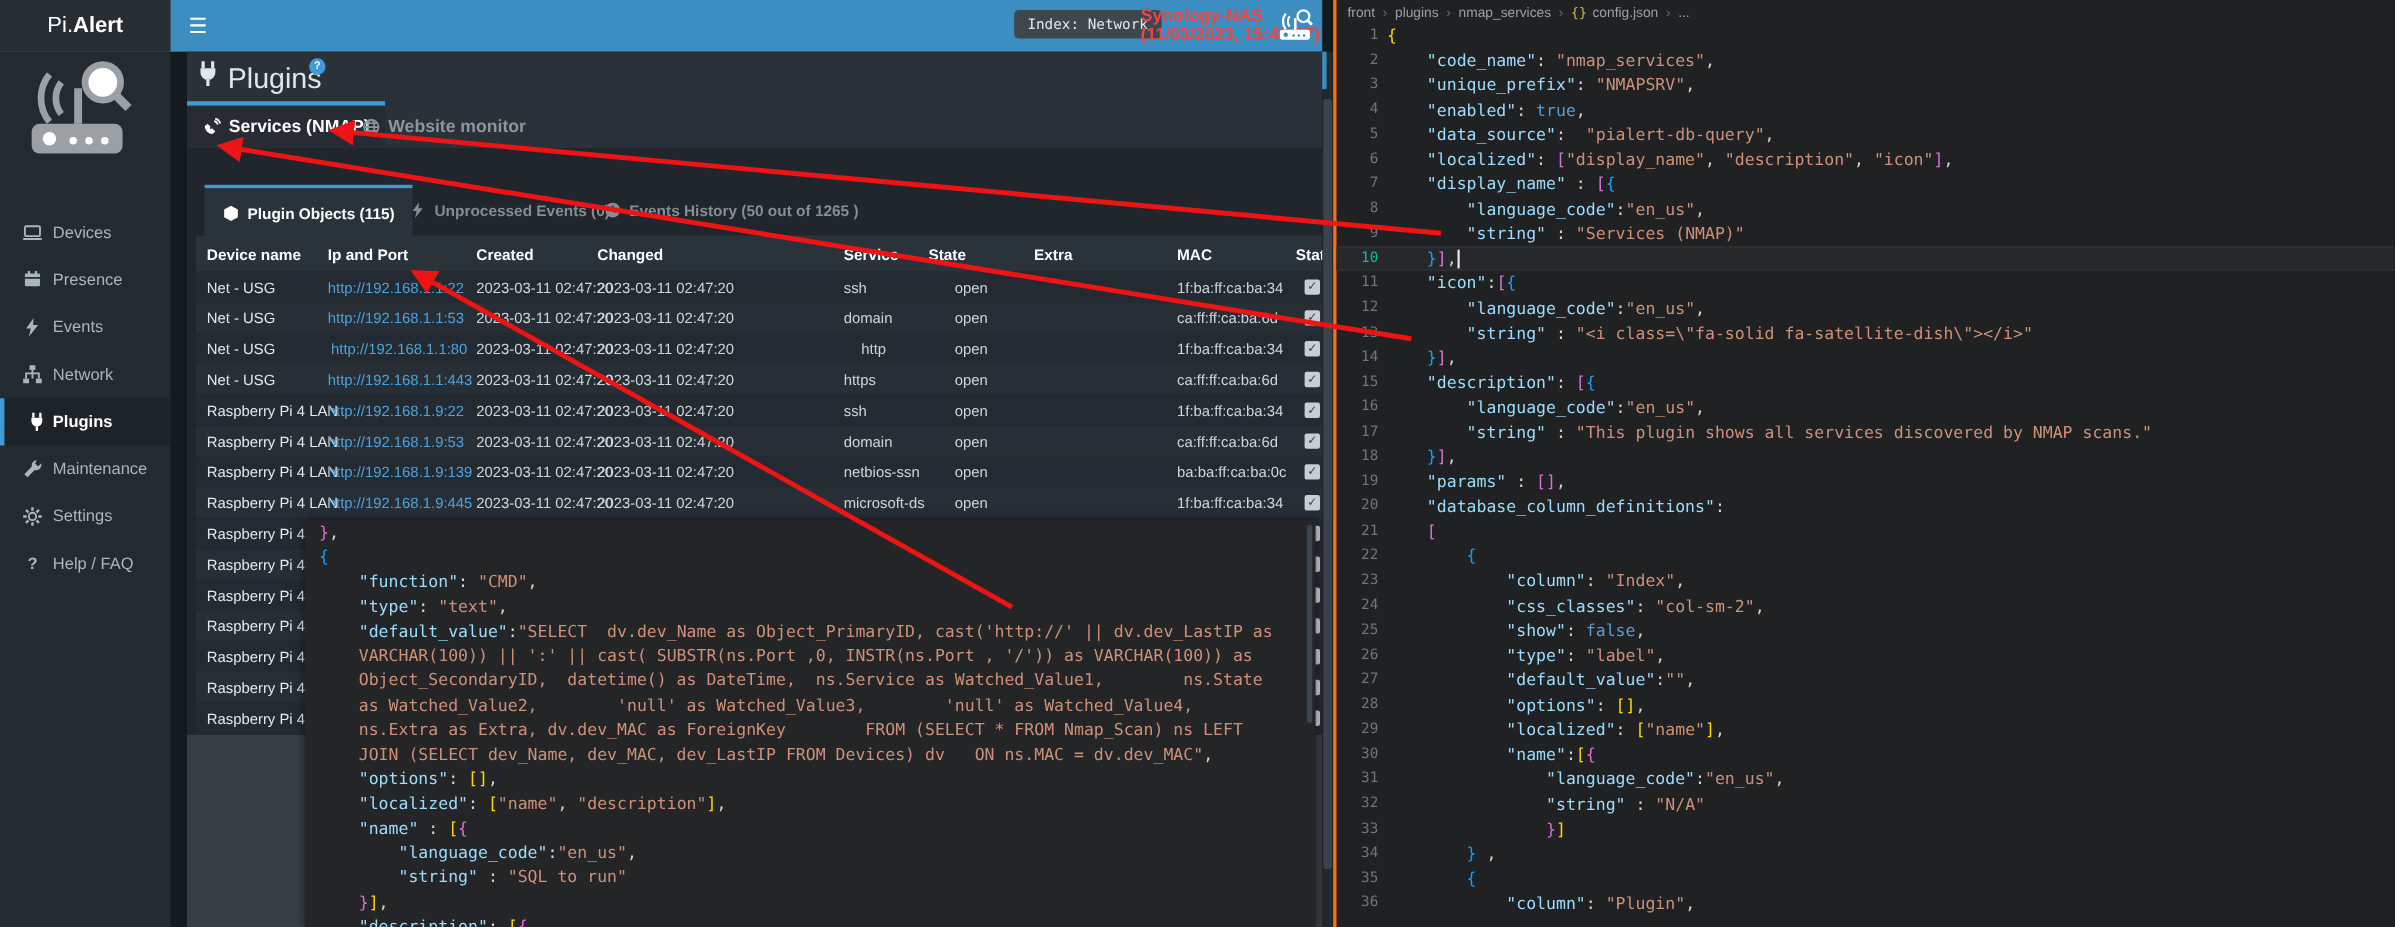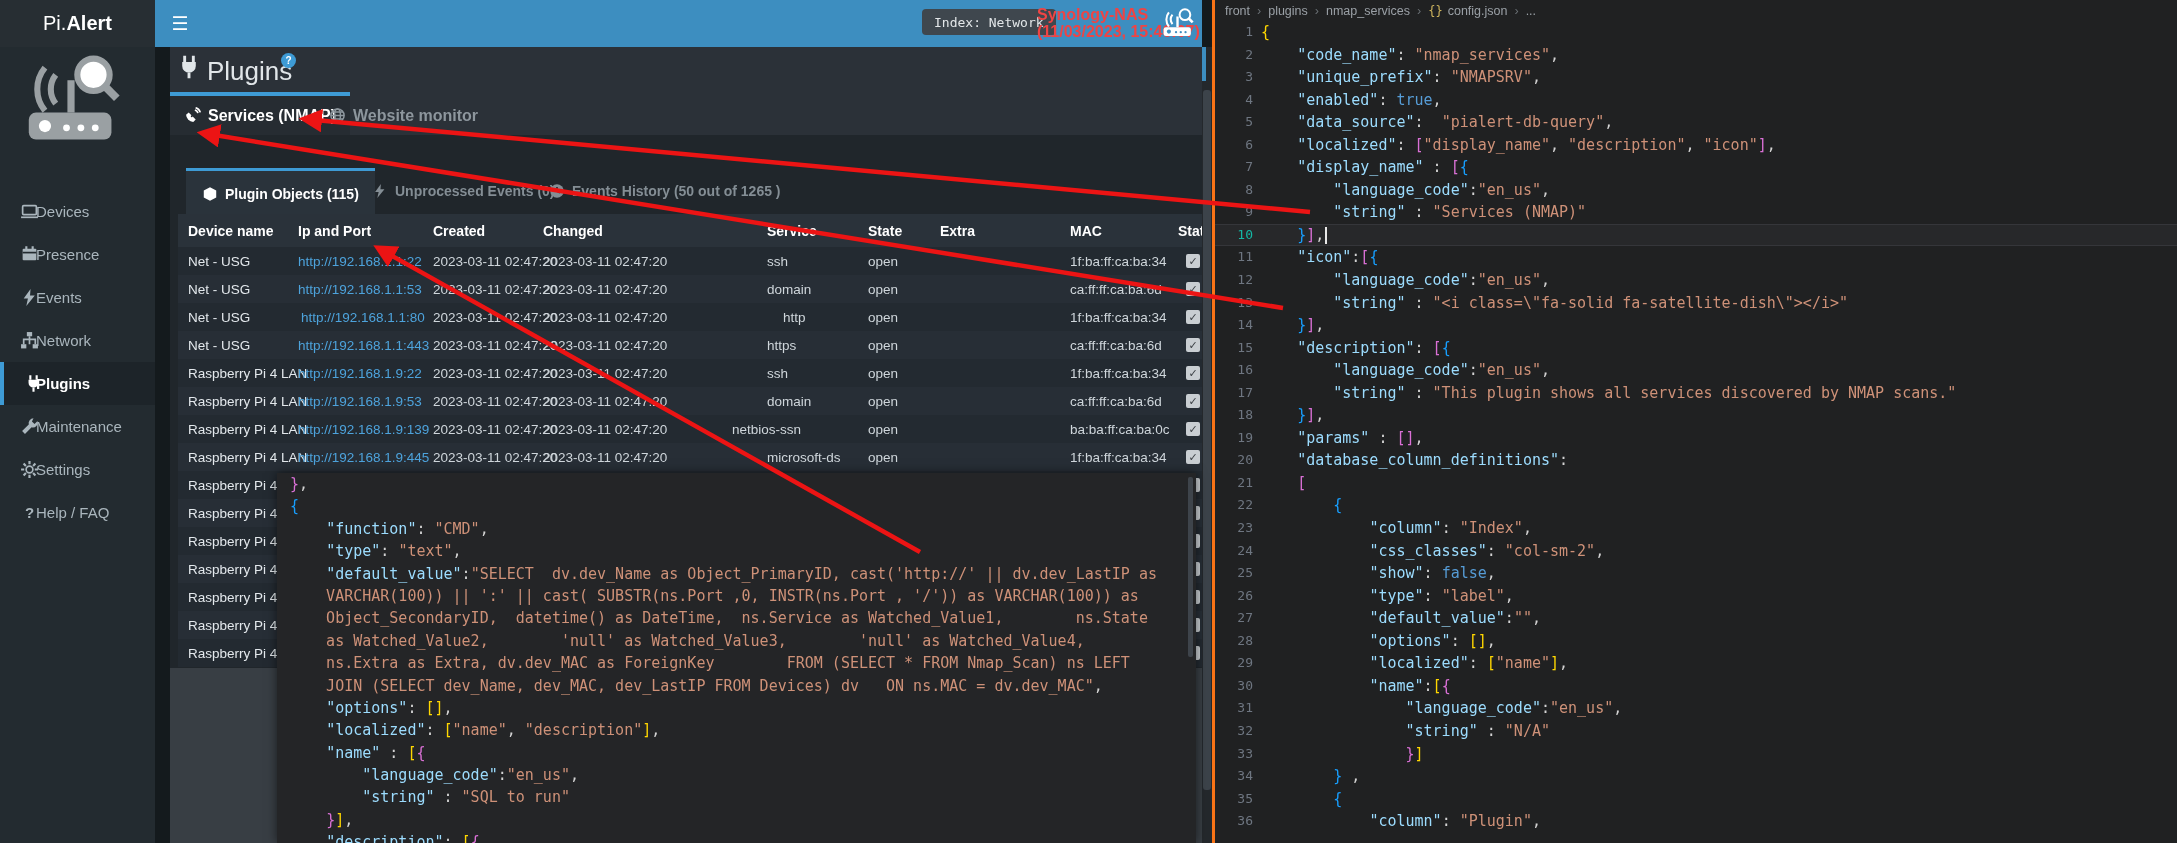--- a/index.html
+++ b/index.html
@@ -21,21 +21,21 @@
   .host-info .dt{font-weight:bold;}
   .mini-router{left:1160px;top:5px;width:38px;height:36px;color:#fff;}
 
   
   .sidebar{left:0;top:47px;width:155px;height:796px;background:#232b30;}
   .side-logo{left:18px;top:50px;width:115px;height:100px;color:#9aa0a3;}
   .side-menu{left:0;top:190px;width:155px;}
   .side-item{position:relative;height:43px;display:flex;align-items:center;color:#aab6bd;
              font-size:15px;cursor:pointer;}
   .side-item .ico{position:absolute;left:20px;width:19px;height:19px;display:flex;align-items:center;justify-content:center;}
-  .side-item .lbl{position:absolute;left:36px;}
+  .side-item .lbl{position:absolute;left:48px;}
   .side-item.active{background:#1d2429;color:#fff;border-left:4px solid #3e9bd5;}
   .side-item.active .lbl{margin-left:-4px;font-weight:bold;}
 
   
   .content-header{left:170px;top:47px;width:1032px;height:88px;background:#2b3138;}
   .page-title{left:207px;top:56px;color:#e1e6e9;font-size:26px;}
   .plug-big{left:176px;top:53px;width:26px;height:28px;color:#e1e6e9;}
   .help-badge{left:281px;top:53px;width:15px;height:15px;border-radius:50%;background:#3e9bd5;
               color:#fff;font-size:10px;font-weight:bold;display:flex;align-items:center;justify-content:center;cursor:pointer;}
   .tab{position:absolute;top:96px;height:39px;display:flex;align-items:center;cursor:pointer;}
@@ -278,21 +278,21 @@
         </span>
         <span>Events History (50 out of 1265 )</span>
       </div>
     </div>
   <div class="abs thead" id="tableHead">
       <div class="cell" style="left: 10px;">Device name</div>
       <div class="cell" style="left: 120px;">Ip and Port</div>
       <div class="cell" style="left: 255px;">Created</div>
       <div class="cell" style="left: 365px;">Changed</div>
       <div class="cell" style="left: 589px;">Service</div>
-      <div class="cell" style="left: 690px; text-align: right;">State</div>
+      <div class="cell" style="left: 666px; text-align: right;">State</div>
       <div class="cell" style="left: 762px;">Extra</div>
       <div class="cell" style="left: 892px;">MAC</div>
       <div class="cell" style="left: 1000px;">Status</div>
     </div>
   <div id="tableBody">
       <div class="trow odd" style="top: 247px;">
         <div class="cell dev" style="left: 10px;">Net - USG</div>
         <div class="cell" style="left: 120px;">
           <a href="#">http://192.168.1.1:22</a>
         </div>
@@ -369,21 +369,21 @@
         <div class="cell" style="left: 892px;">ca:ff:ff:ca:ba:6d</div>
         <div class="chk" style="left: 1008px;">✓</div>
       </div>
       <div class="trow odd" style="top: 415px;">
         <div class="cell dev" style="left: 10px;">Raspberry Pi 4 LAN</div>
         <div class="cell" style="left: 120px;">
           <a href="#">http://192.168.1.9:139</a>
         </div>
         <div class="cell" style="left: 255px;">2023-03-11 02:47:20</div>
         <div class="cell" style="left: 365px;">2023-03-11 02:47:20</div>
-        <div class="cell" style="left: 554px;">netbios-ssn</div>
+        <div class="cell" style="left: 589px;">netbios-ssn</div>
         <div class="cell" style="left: 690px;">open</div>
         <div class="cell" style="left: 762px;"></div>
         <div class="cell" style="left: 892px;">ba:ba:ff:ca:ba:0c</div>
         <div class="chk" style="left: 1008px;">✓</div>
       </div>
       <div class="trow even" style="top: 443px;">
         <div class="cell dev" style="left: 10px;">Raspberry Pi 4 LAN</div>
         <div class="cell" style="left: 120px;">
           <a href="#">http://192.168.1.9:445</a>
         </div>

